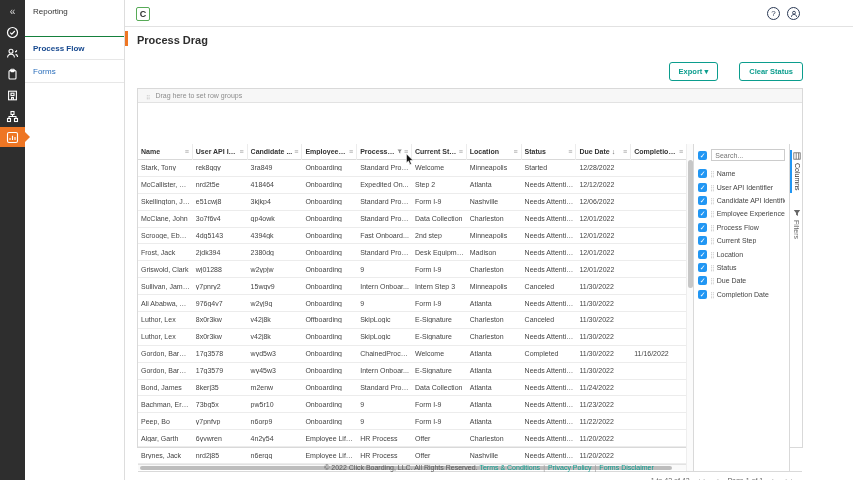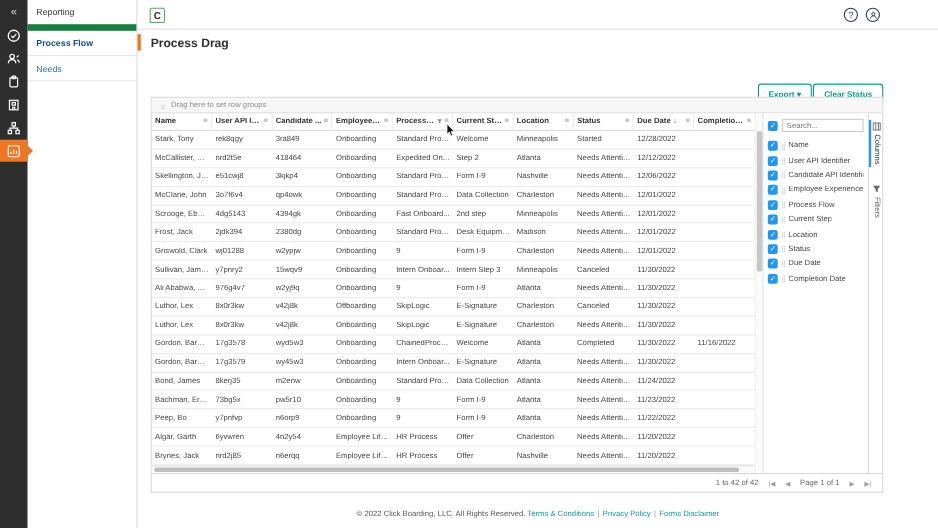--- a/index.html
+++ b/index.html
@@ -11,47 +11,47 @@
   .rail { position:absolute; left:0; top:0; width:25px; height:480px; background:#2e2e2e; z-index:5; }
   .rail-item { width:25px; height:21px; display:flex; align-items:center; justify-content:center; color:#fff; }
   .rail-collapse { height:22px; font-size:10px; color:#ddd; }
   .rail-item svg { display:block; }
   .rail-item.active { background:#EE7624; height:20px; position:relative; }
   .rail-item.active:after { content:""; position:absolute; right:-5px; top:5px;
     border:5px solid transparent; border-left:5px solid #EE7624; border-right:0; }
 
   
   .subnav { position:absolute; left:25px; top:0; width:100px; height:480px; background:#fff; border-right:1px solid #ddd; }
-  .subnav-header { font-size:8px; color:#333; padding:7px 8px 6px; border-bottom:6px solid #15803d; }
+  .subnav-header { font-size:8px; color:#333; padding:7px 8px 20px; border-bottom:1px solid #15803d; }
   .subnav-item { font-size:8px; padding:7px 8px 6px; border-bottom:1px solid #e7e7e7; color:#2a6ebb; cursor:pointer; }
   .subnav-item.active { color:#17498f; font-weight:bold; }
 
   
   .main { position:absolute; left:125px; top:0; width:728px; height:480px; }
   .topbar { position:relative; height:27px; border-bottom:1px solid #e2e2e2; }
   .logo { position:absolute; left:11px; top:7px; width:14px; height:14px; border:1.5px solid #57aa57;
     border-radius:2px; display:flex; align-items:center; justify-content:center;
     font-size:9px; font-weight:bold; color:#2e2e2e; }
   .topbar-icons { position:absolute; right:53px; top:7px; display:flex; gap:7px; }
   .circle-icon { width:13px; height:13px; border:1.2px solid #2b3a55; border-radius:50%;
     display:flex; align-items:center; justify-content:center; font-size:8px; color:#2b3a55; }
   .title-row { position:relative; height:22px; margin-top:4px; }
   .title-accent { position:absolute; left:0; top:0; width:3px; height:15px; background:#EE7624; }
   .page-title { position:absolute; left:12px; top:3px; font-size:11px; font-weight:bold; color:#2e2e2e; }
 
-  .actions { position:absolute; right:50px; top:76px; display:flex; gap:1px; }
+  .actions { position:absolute; right:50px; top:62px; display:flex; gap:21px; }
   .btn { border:1px solid #0b9d8d; color:#0b9d8d; background:#fff; border-radius:3px;
     font-size:7.5px; font-weight:bold; padding:4px 9px; cursor:pointer; font-family:inherit; }
 
   
   .grid-widget { position:absolute; left:12px; top:88px; width:666px; height:360px;
     border:1px solid #d9d9d9; background:#fff; font-size:8px; }
   .drag-bar { height:14px; background:#f7f7f7; border-bottom:1px solid #e2e2e2;
     display:flex; align-items:center; gap:6px; padding:0 8px; color:#8d8d8d; font-size:7px; }
-  .grid-body { display:flex; height:327px; }
+  .grid-body { display:flex; height:327px;margin-top:41px; }
   .table-area { width:548px; position:relative; }
   .hrow { display:flex; height:16px; border-bottom:1px solid #d9d9d9; align-items:center; }
   .hcell { width:54.8px; height:16px; display:flex; align-items:center; gap:2px;
     padding:0 3px; border-right:1px solid #ececec; font-weight:bold; color:#333; font-size:7px;
     white-space:nowrap; overflow:hidden; cursor:pointer; }
   .hcell:last-child { border-right:none; }
   .htxt { overflow:hidden; text-overflow:ellipsis; }
   .hmenu { margin-left:auto; color:#9a9a9a; font-size:7px; }
   .sort { color:#666; font-size:7px; }
   .rows { height:304px; overflow:hidden; }
@@ -137,21 +137,21 @@
           <rect x="1.5" y="1.5" width="10" height="10" rx="1.5"></rect>
           <path d="M4 9V7M6.5 9V4.8M9 9V6"></path>
         </svg>
     </div>
   </div>
 
   <div class="subnav">
     <div class="subnav-header">Reporting</div>
     <div>
         <div class="subnav-item active">Process Flow</div>
-        <div class="subnav-item">Needs</div>
+        <div class="subnav-item">Forms</div>
       </div>
   </div>
 
   <div class="main">
     <div class="topbar">
       <div class="logo">C</div>
       <div class="topbar-icons">
         <div class="circle-icon">?</div>
         <div class="circle-icon">
           <svg width="8" height="8" viewBox="0 0 10 10" fill="none" stroke="#2b3a55" stroke-width="1.1">

